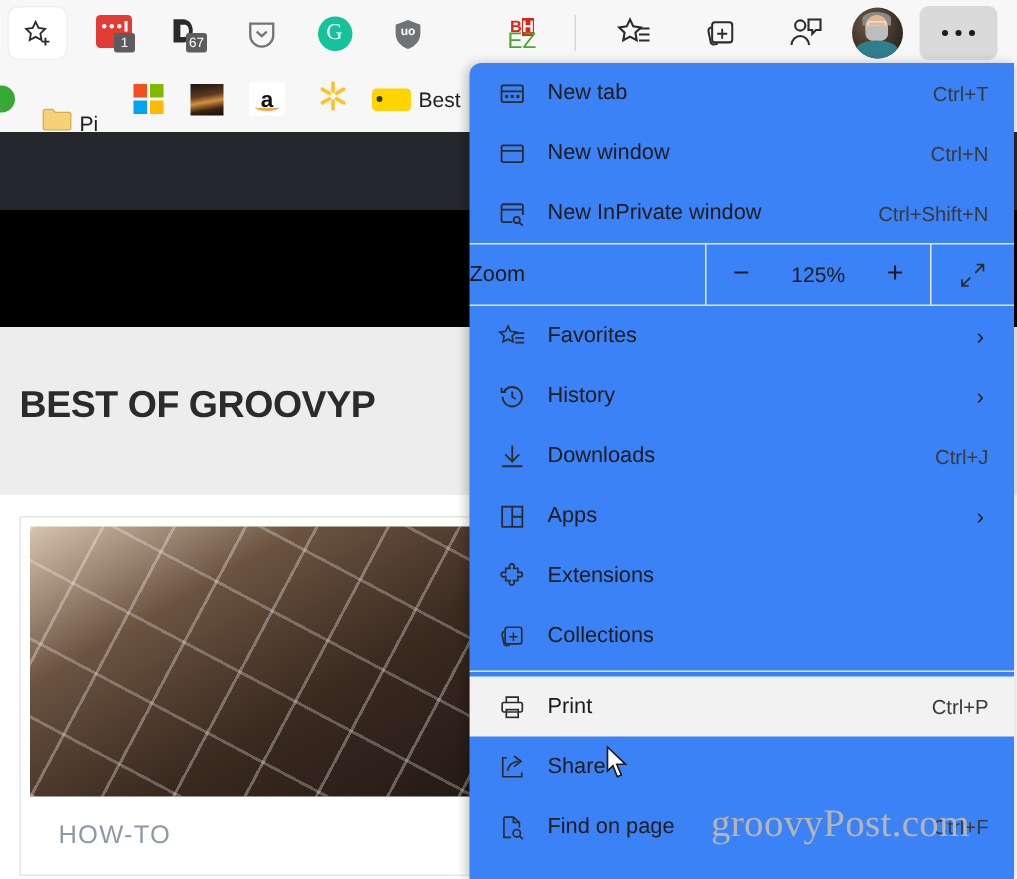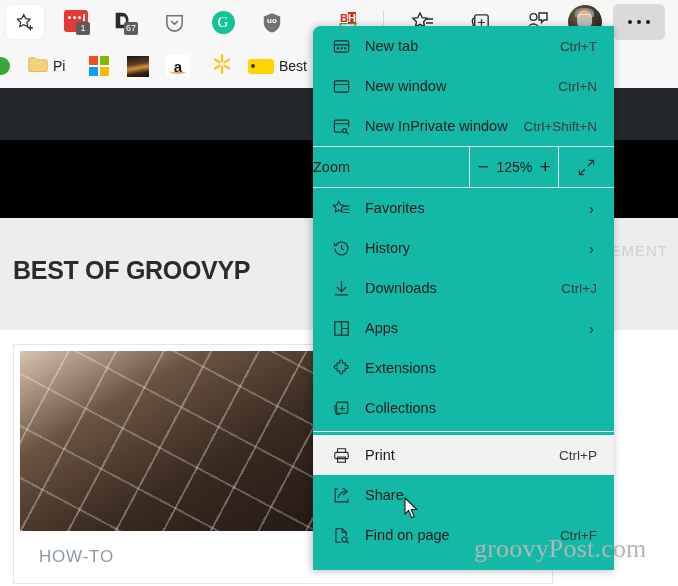--- a/index.html
+++ b/index.html
@@ -126,22 +126,22 @@
       repeating-linear-gradient(28deg, rgba(255,255,255,0.26) 0px, rgba(255,255,255,0.26) 2px, rgba(0,0,0,0) 2px, rgba(0,0,0,0) 46px),
       linear-gradient(150deg, #d8c3ae 0%, #6b5340 22%, #3a2a20 46%, #241a14 72%, #191210 100%);
   }
   .card-label {
     position: absolute; left: 25px; top: 202px;
     font-size: 17px; color: #8d9aa6; letter-spacing: 0.8px;
   }
 
   
   .menu {
-    position: absolute; left: 313px; top: 26px; width: 301px; height: 544px;
-    background: #14b8a6;
+    position: absolute; left: 313px; top: 42px; width: 363px; height: 544px;
+    background: #3b82f6;
     border-top-left-radius: 8px;
     box-shadow: -2px 0 8px rgba(0,0,0,0.16), 0 2px 8px rgba(0,0,0,0.12);
     overflow: hidden;
   }
   .mi {
     position: relative; height: 40px; display: flex; align-items: center;
     padding-left: 13px;
   }
   .mi.hl { background: #f2f2f2; }
   .mi-icon { width: 30px; display: flex; align-items: center; justify-content: center; }
@@ -275,21 +275,21 @@
         <i></i>
         <i></i>
     </div>
   </div>
 
   <div class="bookmarks">
     <div class="bm" style="left:-8px;">
       <span class="green-circle"></span>
     </div>
 
-    <div class="bm" style="left:28px;">
+    <div class="bm" style="left:28px;margin-top:16px;">
       <span>
         <svg width="20" height="17" viewBox="0 0 24 20">
             <path d="M1 3.5A1.5 1.5 0 012.5 2h6l2 2.4h11A1.5 1.5 0 0123 6v11a1.5 1.5 0 01-1.5 1.5h-19A1.5 1.5 0 011 17z" fill="#f5d27a" stroke="#d9ad3c" stroke-width="1"></path>
           </svg>
       </span>
       <span class="bm-label">Pi</span>
     </div>
 
     <div class="bm" style="left:89px;">
       <span class="ms-logo">

